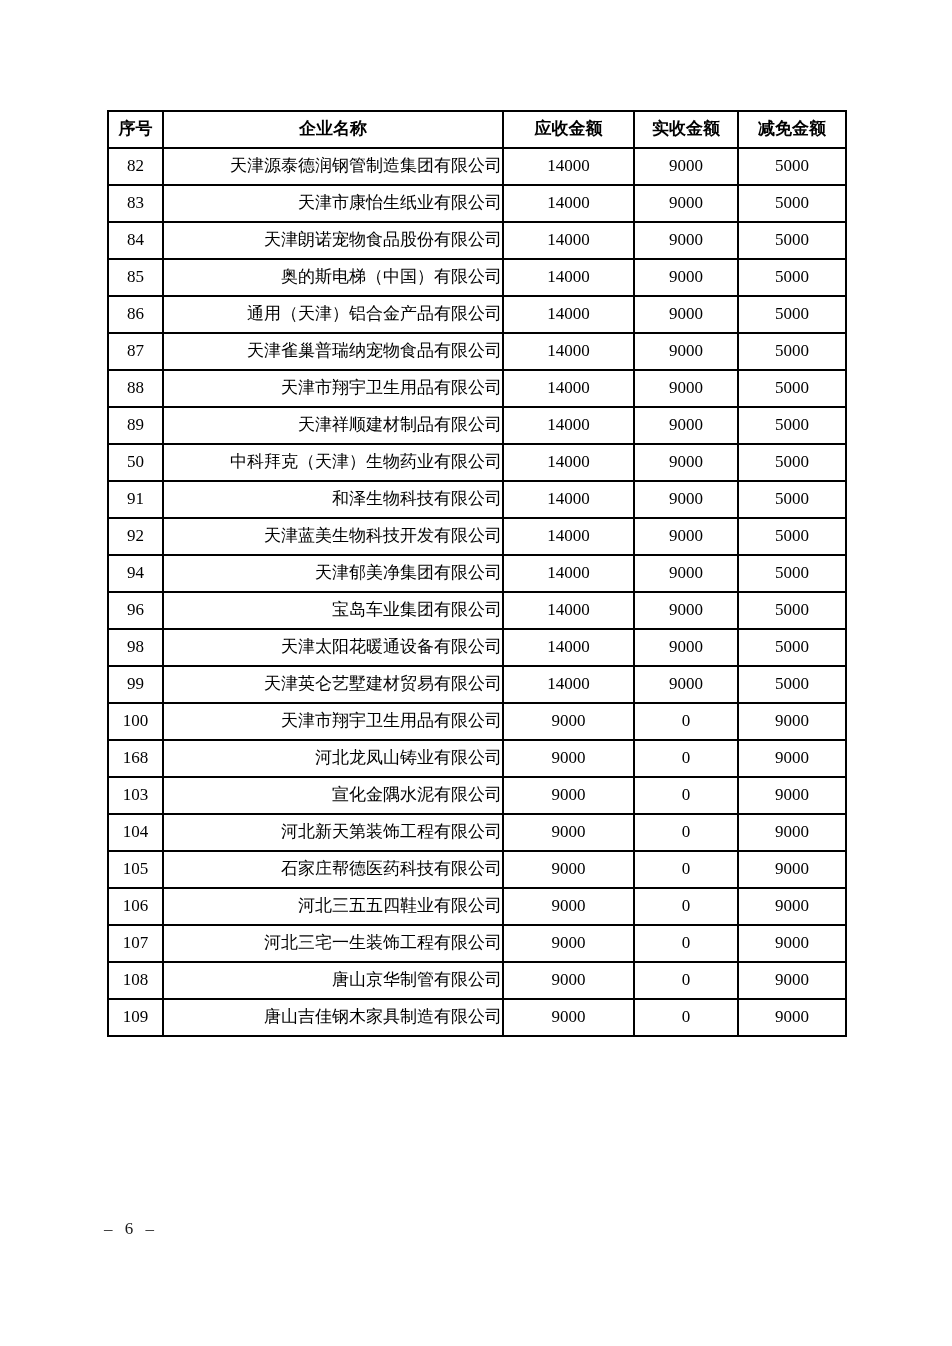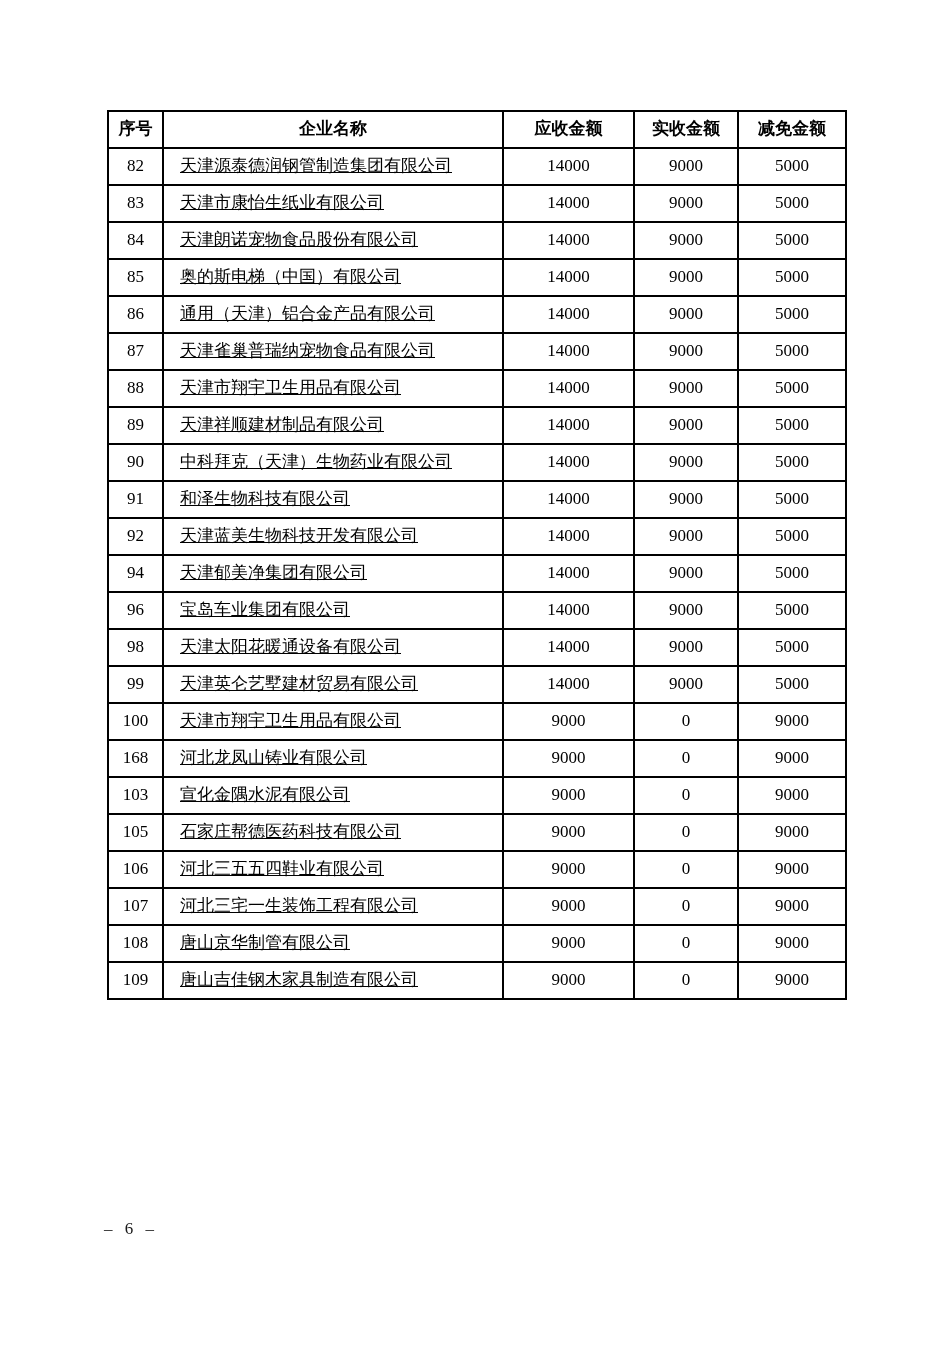--- a/index.html
+++ b/index.html
@@ -34,23 +34,22 @@
     font-size: 17px;
     line-height: 1.1;
     overflow: hidden;
     white-space: nowrap;
   }
   table.fee-table th {
     font-weight: bold;
     font-size: 17px;
   }
   table.fee-table td.name-cell {
-    text-align: left;
-    padding-left: 16px;
-    text-decoration: underline;
+    text-align: right;
+    padding-left: 28px;
   }
   .footer-page-number {
     position: absolute;
     left: 104px;
     top: 1219px;
     font-size: 17px;
     letter-spacing: 4px;
     font-family: "Liberation Serif", "DejaVu Serif", serif;
     color: #1a1a1a;
   }
@@ -128,21 +127,21 @@
           <td>5000</td>
         </tr>
         <tr>
           <td>89</td>
           <td class="name-cell">天津祥顺建材制品有限公司</td>
           <td>14000</td>
           <td>9000</td>
           <td>5000</td>
         </tr>
         <tr>
-          <td>90</td>
+          <td>50</td>
           <td class="name-cell">中科拜克（天津）生物药业有限公司</td>
           <td>14000</td>
           <td>9000</td>
           <td>5000</td>
         </tr>
         <tr>
           <td>91</td>
           <td class="name-cell">和泽生物科技有限公司</td>
           <td>14000</td>
           <td>9000</td>
@@ -198,20 +197,27 @@
           <td>9000</td>
         </tr>
         <tr>
           <td>103</td>
           <td class="name-cell">宣化金隅水泥有限公司</td>
           <td>9000</td>
           <td>0</td>
           <td>9000</td>
         </tr>
         <tr>
+          <td>104</td>
+          <td class="name-cell">河北新天第装饰工程有限公司</td>
+          <td>9000</td>
+          <td>0</td>
+          <td>9000</td>
+        </tr>
+        <tr>
           <td>105</td>
           <td class="name-cell">石家庄帮德医药科技有限公司</td>
           <td>9000</td>
           <td>0</td>
           <td>9000</td>
         </tr>
         <tr>
           <td>106</td>
           <td class="name-cell">河北三五五四鞋业有限公司</td>
           <td>9000</td>

